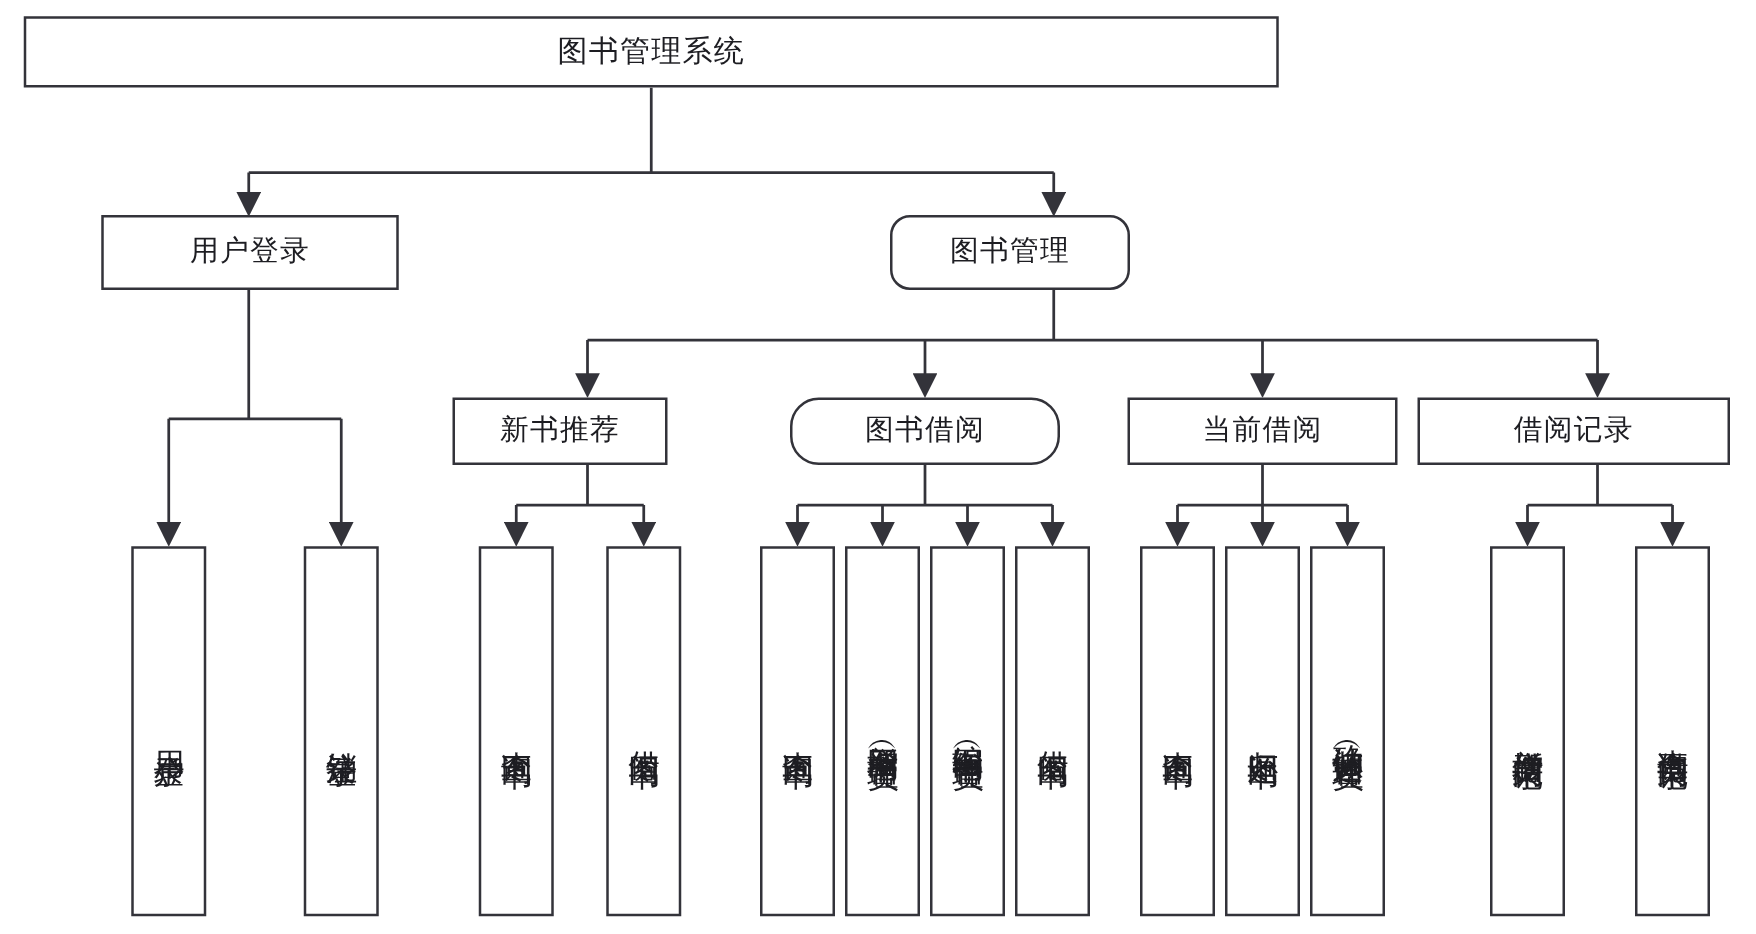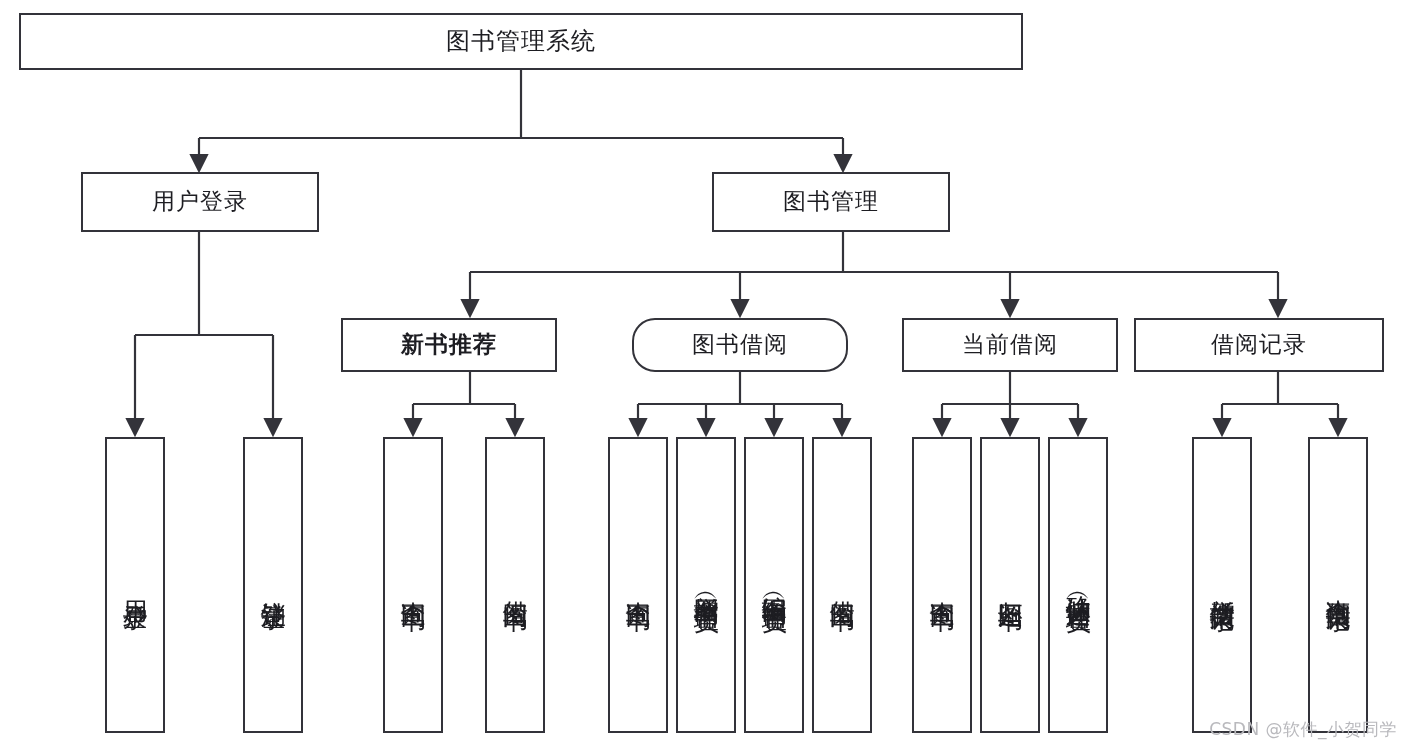--- a/index.html
+++ b/index.html
@@ -125,25 +125,25 @@
     <path class="link" d="M 1338 404 L 1338 434" marker-end="url(#arrow)"></path>
   </svg>
 
   <div class="node node-h" id="root" style="left:19px; top:13px; width:1004px; height:57px;justify-content:center;">
     <span class="label">图书管理系统</span>
   </div>
 
   <div class="node node-h" style="left:81px; top:172px; width:238px; height:60px;">
     <span class="label">用户登录</span>
   </div>
-  <div class="node node-h" style="left:712px; top:172px; width:238px; height:60px;">
+  <div class="node node-h" style="left:712px; top:172px; width:192px; height:60px;border-radius:16px;">
     <span class="label">图书管理</span>
   </div>
 
-  <div class="node node-h" style="left:341px; top:318px; width:216px; height:54px;font-weight:bold;">
+  <div class="node node-h" style="left:362px; top:318px; width:172px; height:54px;">
     <span class="label">新书推荐</span>
   </div>
   <div class="node node-h" style="left:632px; top:318px; width:216px; height:54px;border-radius:23px;">
     <span class="label">图书借阅</span>
   </div>
   <div class="node node-h" style="left:902px; top:318px; width:216px; height:54px;">
     <span class="label">当前借阅</span>
   </div>
   <div class="node node-h" style="left:1134px; top:318px; width:250px; height:54px;">
     <span class="label">借阅记录</span>
@@ -186,15 +186,14 @@
     <span class="label">确认归还（管理员）</span>
   </div>
 
   <div class="node node-v" style="left:1192px; top:437px; width:60px; height:296px;">
     <span class="label">新增借阅记录</span>
   </div>
   <div class="node node-v" style="left:1308px; top:437px; width:60px; height:296px;">
     <span class="label">查询借阅记录</span>
   </div>
 
-  <div id="watermark">CSDN @软件_小贺同学</div>
 
 </div>
 
 </body></html>

